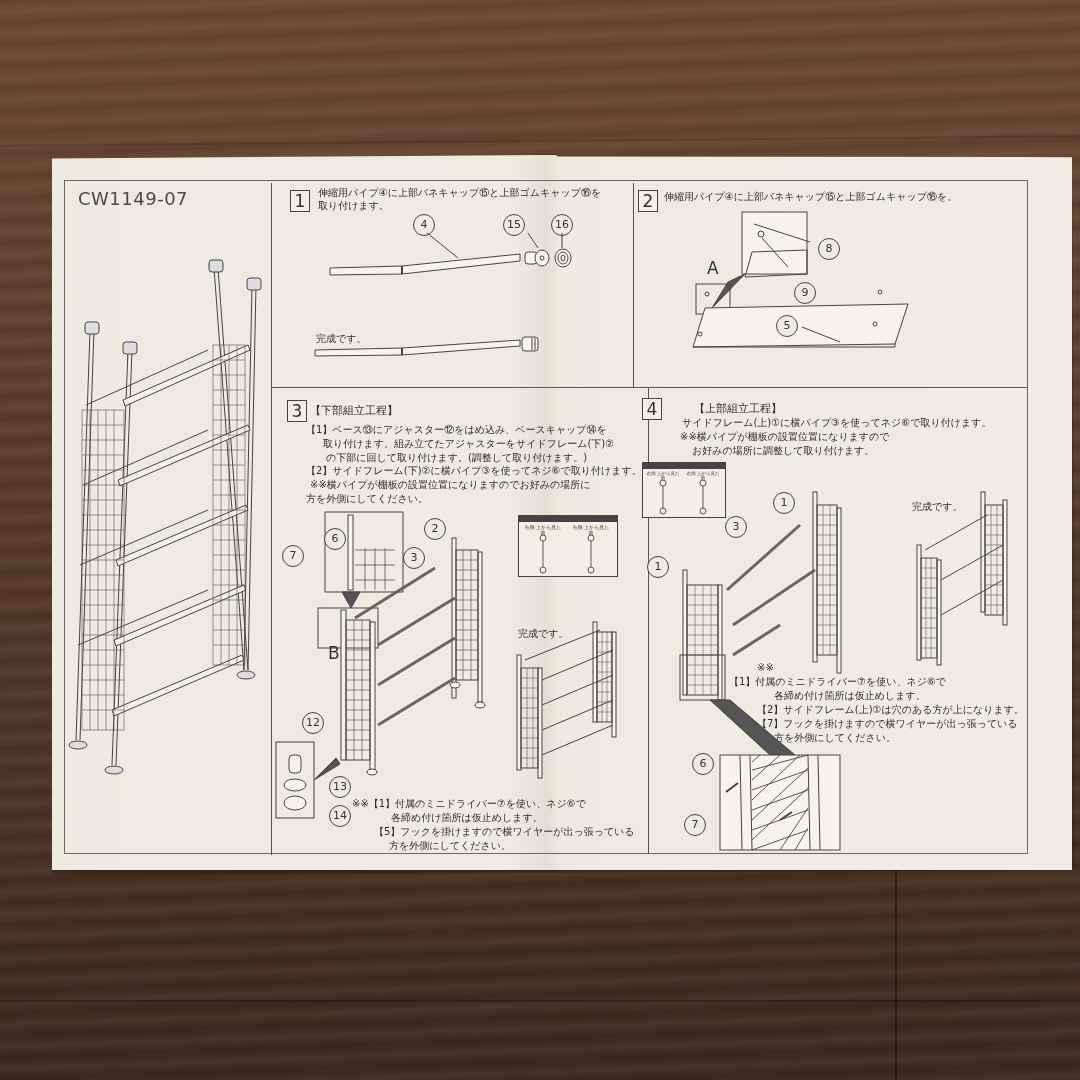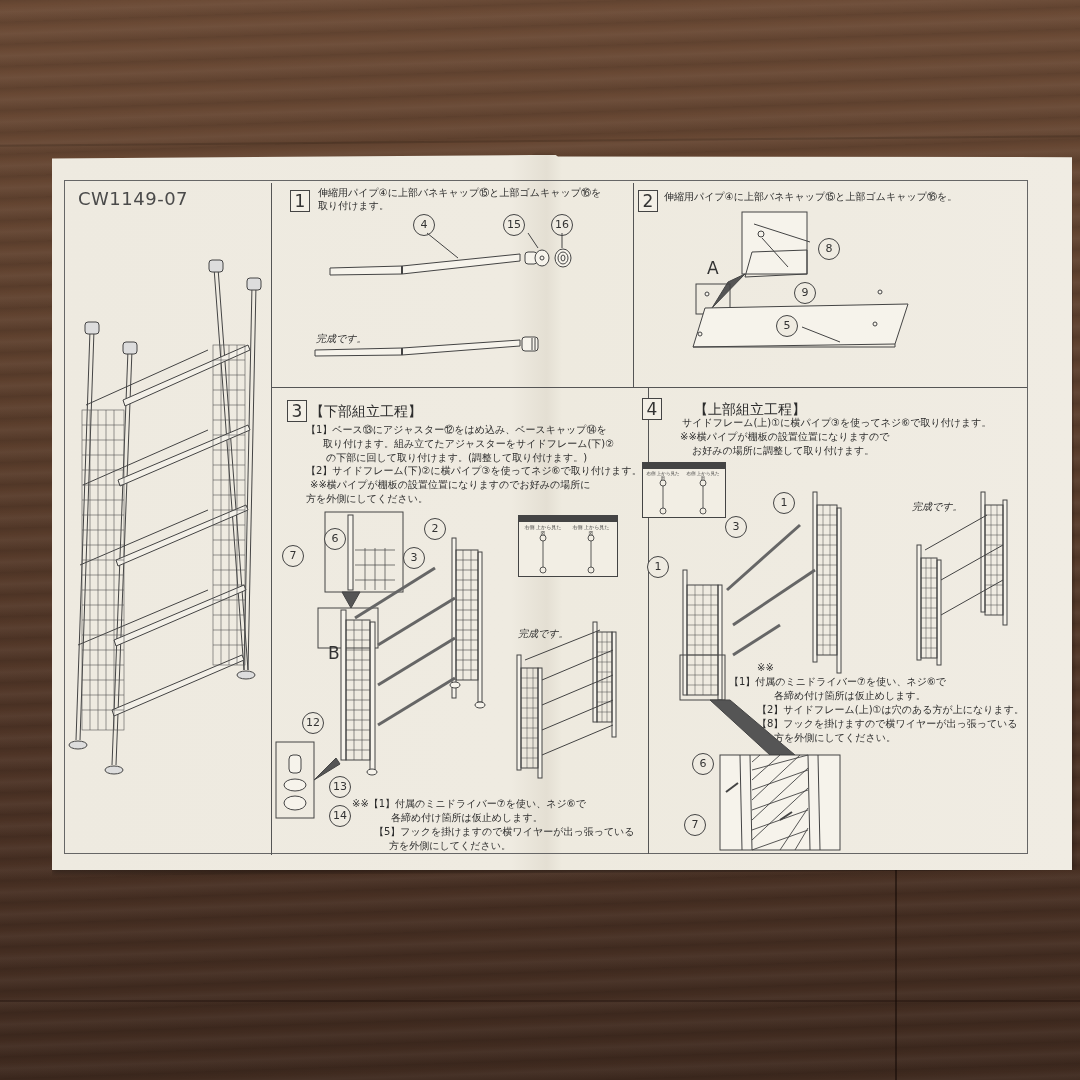--- a/index.html
+++ b/index.html
@@ -11,24 +11,24 @@
     font-family:"DejaVu Sans", sans-serif;}
   .plank-seam{position:absolute;height:2px;background:rgba(20,10,5,0.55);}
   .paper{position:absolute;left:52px;top:155px;width:1020px;height:715px;
     background:linear-gradient(90deg,#eeeae0 0%,#efebe1 45%,#e4dfd3 48.5%,#eeeadf 50%,#f0ece3 100%);
     clip-path:polygon(0% 0.5%, 47% 0%, 48.3% -1%, 49.6% 0.2%, 100% 0.3%, 100.5% 100%, 0% 100.8%);
     box-shadow:0 2px 6px rgba(0,0,0,0.4);}
   .frame{position:absolute;border:1.3px solid #555;}
   .model{position:absolute;left:78px;top:188px;font-size:18px;color:#4a4a4a;letter-spacing:0.5px;}
   .step-num{position:absolute;width:18px;height:20px;border:1.3px solid #444;font-size:17px;line-height:20px;text-align:center;color:#333;background:#f3efe6;}
   .txt{position:absolute;font-size:10px;color:#2d2d2d;line-height:13.5px;white-space:nowrap;}
-  .title-bracket{position:absolute;font-size:14px;color:#2d2d2d;}
+  .title-bracket{position:absolute;font-size:11px;color:#2d2d2d;}
   .callout{position:absolute;width:20px;height:20px;border:1.2px solid #444;border-radius:50%;font-size:11px;line-height:20px;text-align:center;color:#333;background:#efebe1;}
   .big-letter{position:absolute;font-size:17px;color:#333;}
-  .done{position:absolute;font-size:10px;color:#2d2d2d;font-style:italic;}
+  .done{position:absolute;font-size:10px;color:#2d2d2d;}
   svg{position:absolute;overflow:visible;}
 </style>
 </head>
 <body>
 
 <div class="plank-seam" style="left:0;top:140px;width:1080px;transform:rotate(-0.5deg);opacity:0.3"></div>
 <div class="plank-seam" style="left:0;top:1000px;width:1080px;opacity:0.6"></div>
 <div class="plank-seam" style="left:895px;top:860px;width:2px;height:220px;"></div>
 
 <div class="paper"></div>
@@ -282,21 +282,21 @@
     <line x1="10" y1="60" x2="72" y2="25"></line>
       <line x1="26" y1="90" x2="88" y2="55"></line>
       <line x1="26" y1="125" x2="88" y2="90"></line>
   </g>
 </svg>
 
 <div class="txt" style="left:757px;top:661px">※※</div>
 <div class="txt" style="left:729px;top:675px">【1】付属のミニドライバー⑦を使い、ネジ⑥で</div>
 <div class="txt" style="left:774px;top:689px">各締め付け箇所は仮止めします。</div>
 <div class="txt" style="left:757px;top:703px">【2】サイドフレーム(上)①は穴のある方が上になります。</div>
-<div class="txt" style="left:757px;top:717px">【8】フックを掛けますので横ワイヤーが出っ張っている</div>
+<div class="txt" style="left:757px;top:717px">【7】フックを掛けますので横ワイヤーが出っ張っている</div>
 <div class="txt" style="left:774px;top:731px">方を外側にしてください。</div>
 
 <svg style="left:680px;top:650px" width="165" height="205">
   <g stroke="#444" stroke-width="1" fill="#f6f3eb">
     <rect x="0" y="5" width="45" height="45" fill="none"></rect>
     <polygon points="30,50 50,50 115,105 90,105" fill="#555"></polygon>
     <rect x="40" y="105" width="120" height="95"></rect>
     <line x1="60" y1="105" x2="62" y2="200"></line>
       <line x1="70" y1="105" x2="72" y2="200"></line>
     <line x1="128" y1="105" x2="130" y2="200"></line>

